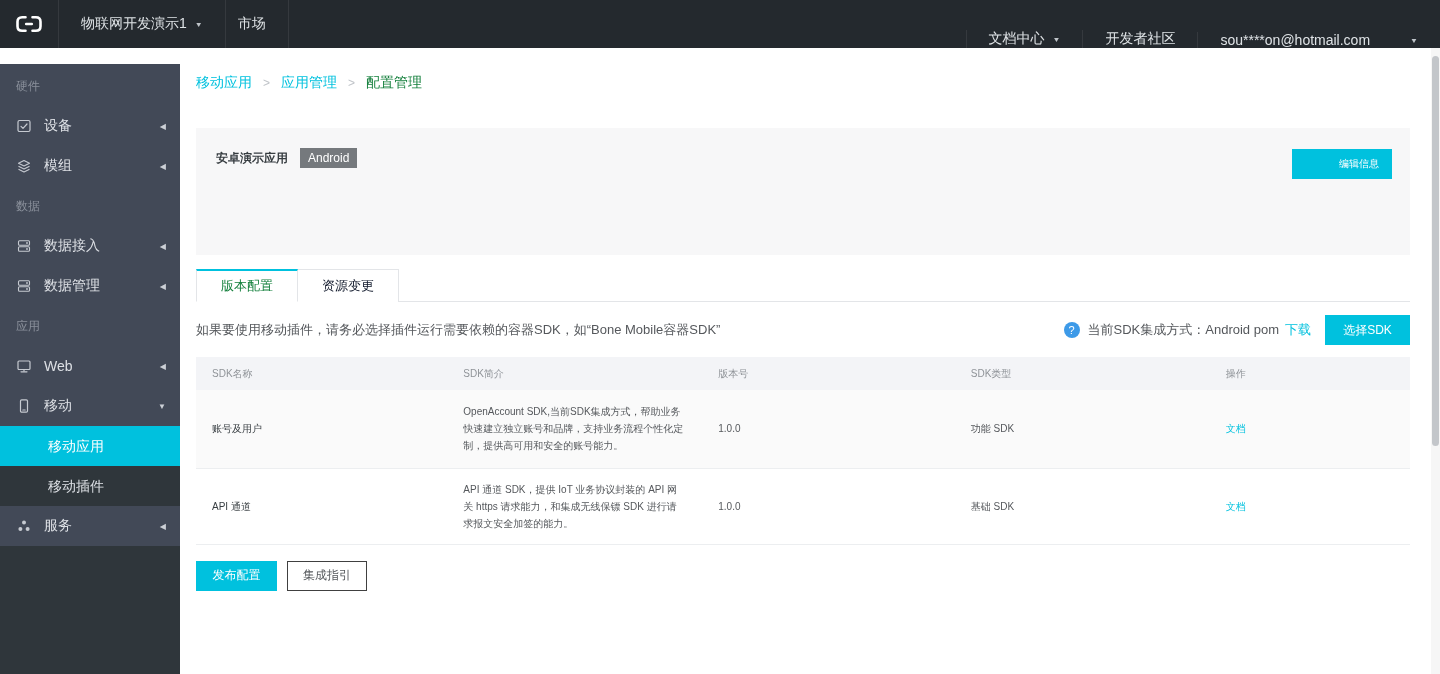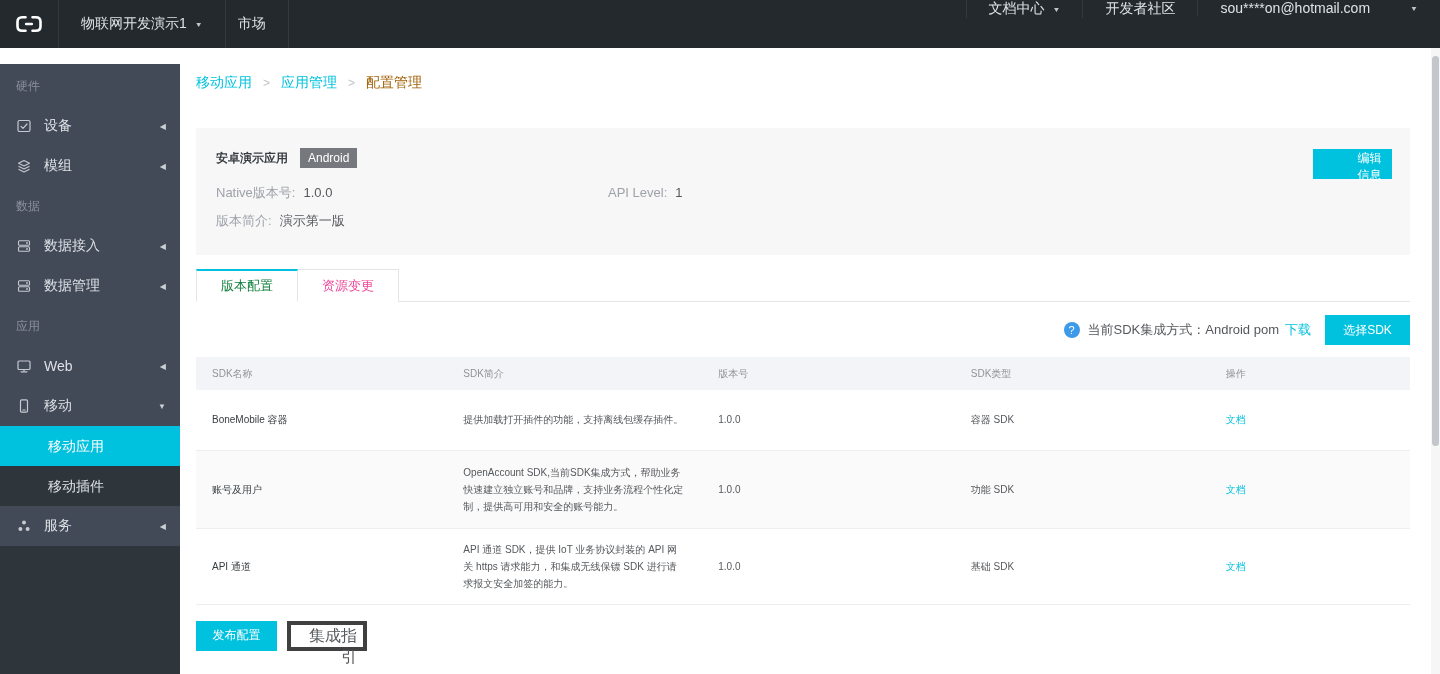--- a/index.html
+++ b/index.html
@@ -8,21 +8,21 @@
     width:1440px; height:674px; position:relative; overflow:hidden;
     background:#fff; font-family:"Liberation Sans","DejaVu Sans",sans-serif;
     -webkit-font-smoothing:antialiased;
   }
 
   
   .topbar { position:absolute; top:0; left:0; width:1440px; height:48px; background:#24292e;
             display:flex; align-items:stretch; color:#dfe3e6; font-size:14px; z-index:20; }
   .tb-item { display:flex; align-items:center; padding:0 22px; cursor:pointer; border-left:1px solid rgba(255,255,255,.08); }
   .tb-logo { width:58px; justify-content:center; padding:0; border-left:none; }
-  .tb-right { margin-left:auto; display:flex; align-items:flex-start; }
+  .tb-right { margin-left:auto; display:flex; align-items:flex-end; }
   .caret { margin-left:8px; font-size:8px; color:#bfc4c9; transform:scaleY(.9); }
   .acct-caret { margin-left:18px; }
   .tb-item.no-r { border-right:none;gap:22px; }
   .tb-market { border-right:1px solid rgba(255,255,255,.08);padding-left:12px; }
 
   
   .sidebar { position:absolute; top:64px; left:0; width:180px; height:626px; background:#2f363b; z-index:10; }
   .side-menu { background:#424957; padding-top:2px; }
   .side-label { height:40px; line-height:40px; padding:0 16px; font-size:12px; color:#8a909b; }
   .side-item { height:40px; display:flex; align-items:center; padding:0 14px 0 16px; font-size:14px; color:#dde0e5; cursor:pointer; }
@@ -31,39 +31,39 @@
   .sub-item { height:40px; line-height:40px; padding-left:48px; font-size:14px; color:#dde0e5; background:#2f363b; cursor:pointer; }
   .sub-item.active { background:#00c1de; color:#fff; }
 
   
   .main { position:absolute; top:48px; left:180px; width:1260px; height:626px; background:#fff;
           padding:0 30px 0 16px; overflow:hidden; }
 
   .breadcrumb { padding-top:26px; font-size:14px; color:#9da1a6; display:flex; align-items:center; }
   .bc-link { color:#00c1de; cursor:pointer; }
   .bc-sep { margin:0 11px; color:#bfc3c8; font-size:12px; }
-  .bc-current { color:#a16207; }
+  .bc-current { color:#15803d; }
 
   .app-card { margin-top:36px; background:#f7f7f8; height:127px; padding:20px; position:relative; }
   .card-title-row { display:flex; align-items:center; }
   .card-title { font-size:12px; font-weight:bold; color:#373d41; }
   .badge { margin-left:12px; background:#75797d; color:#fff; font-size:12px; line-height:16px; padding:2px 8px; }
-  .edit-btn { position:absolute; top:21px; right:18px; width:79px; height:30px; background:#00c1de;
-              color:#fff; border:none; font-size:12px; cursor:pointer; font-family:inherit;padding-left:40px; }
+  .edit-btn { position:absolute; top:21px; right:18px; width:100px; height:30px; background:#00c1de;
+              color:#fff; border:none; font-size:10px; cursor:pointer; font-family:inherit;padding-left:40px; }
   .card-fields { margin-top:11px; font-size:13px; color:#55585c; }
   .field-row { display:flex; line-height:28px; }
   .field { display:flex; }
   .field.w { width:392px; }
   .field .lbl { color:#9ea2a8; margin-right:8px; }
 
   .tabs { margin-top:14px; display:flex; border-bottom:1px solid #e3e5e8; height:33px; }
   .tab { height:33px; padding:0 24px; font-size:13px; display:flex; align-items:center; cursor:pointer; background:#fff; }
   .tab.active { border:1px solid #e3e5e8; border-bottom:1px solid #fff; border-top:2px solid #00c1de;
                 color:#15803d; margin-bottom:-1px; }
-  .tab.inactive { border:1px solid #e3e5e8; border-left:none; border-bottom:none; color:#ec4899; }
+  .tab.inactive { border:1px solid #e3e5e8; border-left:none; border-bottom:none; color:#0f172a; }
 
   .actions-row { margin-top:13px; display:flex; align-items:center; height:30px; font-size:13px; color:#55585c; }
   .right-actions { margin-left:auto; display:flex; align-items:center; }
   .help { width:16px; height:16px; border-radius:50%; background:#3d9ae8; color:#fff; font-size:11px;
           display:flex; align-items:center; justify-content:center; cursor:pointer; flex-shrink:0; }
   .integration { margin:0 6px 0 8px; color:#55585c; }
   .download { color:#00c1de; cursor:pointer; margin-right:14px; }
   .select-btn { width:85px; height:30px; background:#00c1de; color:#fff; border:none; font-size:12px;
                 cursor:pointer; font-family:inherit; }
 
@@ -71,22 +71,22 @@
   .sdk-table th { background:#f3f4f7; color:#8f9398; font-weight:normal; text-align:left; height:33px; padding:0 16px; }
   .sdk-table td { padding:10px 16px; border-bottom:1px solid #eceef0; color:#55585c; line-height:17px; vertical-align:middle; }
   .sdk-table tr.r1 { height:60px; } .sdk-table tr.r2 { height:78px; } .sdk-table tr.r3 { height:76px; }
   .sdk-table tr.alt td { background:#fafafa; }
   td.cell-name { color:#373d41; }
   .doc-link { color:#00c1de; cursor:pointer; }
 
   .footer { margin-top:16px; display:flex; }
   .publish-btn { width:81px; height:30px; background:#00c1de; color:#fff; border:none; font-size:12px;
                  cursor:pointer; font-family:inherit;padding-left:6px; }
-  .guide-btn { width:80px; height:30px; background:#fff; border:4px solid #404040; color:#55585c;
-               font-size:16px; margin-left:10px; cursor:pointer; font-family:inherit;text-align:right; }
+  .guide-btn { width:80px; height:30px; background:#fff; border:1px solid #404040; color:#55585c;
+               font-size:12px; margin-left:10px; cursor:pointer; font-family:inherit; }
 
   .scrollbar { position:absolute; top:48px; right:0; width:9px; height:626px; background:#f6f6f6; z-index:30; }
   .scroll-thumb { position:absolute; top:8px; left:1px; width:7px; height:390px; background:#c3c6ca; border-radius:4px; cursor:pointer; }
 </style>
 </head>
 <body>
 
 <div class="topbar">
   <div class="tb-item tb-logo">
     <svg width="28" height="18" viewBox="0 0 28 18">
@@ -215,46 +215,29 @@
     <span class="bc-sep">&gt;</span>
     <span class="bc-current">配置管理</span>
   </div>
 
   <div class="app-card">
     <div class="card-title-row">
       <span class="card-title">安卓演示应用</span>
       <span class="badge">Android</span>
     </div>
     <button class="edit-btn">编辑信息</button>
-    <div class="card-fields">
-      <div class="field-row">
-        <div class="field w">
-          <span class="lbl">Native版本号:</span>
-          <span>1.0.0</span>
-        </div>
-        <div class="field">
-          <span class="lbl">API Level:</span>
-          <span>1</span>
-        </div>
-      </div>
-      <div class="field-row">
-        <div class="field">
-          <span class="lbl">版本简介:</span>
-          <span>演示第一版</span>
-        </div>
-      </div>
-    </div>
   </div>
 
   <div class="tabs">
     <div class="tab active">版本配置</div>
     <div class="tab inactive">资源变更</div>
   </div>
 
   <div class="actions-row">
+    <span class="note">如果要使用移动插件，请务必选择插件运行需要依赖的容器SDK，如“Bone Mobile容器SDK”</span>
     <div class="right-actions">
       <span class="help">?</span>
       <span class="integration">当前SDK集成方式：Android pom</span>
       <span class="download">下载</span>
       <button class="select-btn">选择SDK</button>
     </div>
   </div>
 
   <table class="sdk-table">
     <colgroup>
@@ -267,27 +250,20 @@
     <thead>
       <tr>
         <th>SDK名称</th>
         <th>SDK简介</th>
         <th>版本号</th>
         <th>SDK类型</th>
         <th>操作</th>
       </tr>
     </thead>
     <tbody>
-      <tr class="r1">
-        <td class="cell-name">BoneMobile 容器</td>
-        <td>提供加载打开插件的功能，支持离线包缓存插件。</td>
-        <td>1.0.0</td>
-        <td>容器 SDK</td>
-        <td><span class="doc-link">文档</span></td>
-      </tr>
       <tr class="r2 alt">
         <td class="cell-name">账号及用户</td>
         <td>OpenAccount SDK,当前SDK集成方式，帮助业务快速建立独立账号和品牌，支持业务流程个性化定制，提供高可用和安全的账号能力。</td>
         <td>1.0.0</td>
         <td>功能 SDK</td>
         <td><span class="doc-link">文档</span></td>
       </tr>
       <tr class="r3">
         <td class="cell-name">API 通道</td>
         <td>API 通道 SDK，提供 IoT 业务协议封装的 API 网关 https 请求能力，和集成无线保镖 SDK 进行请求报文安全加签的能力。</td>

